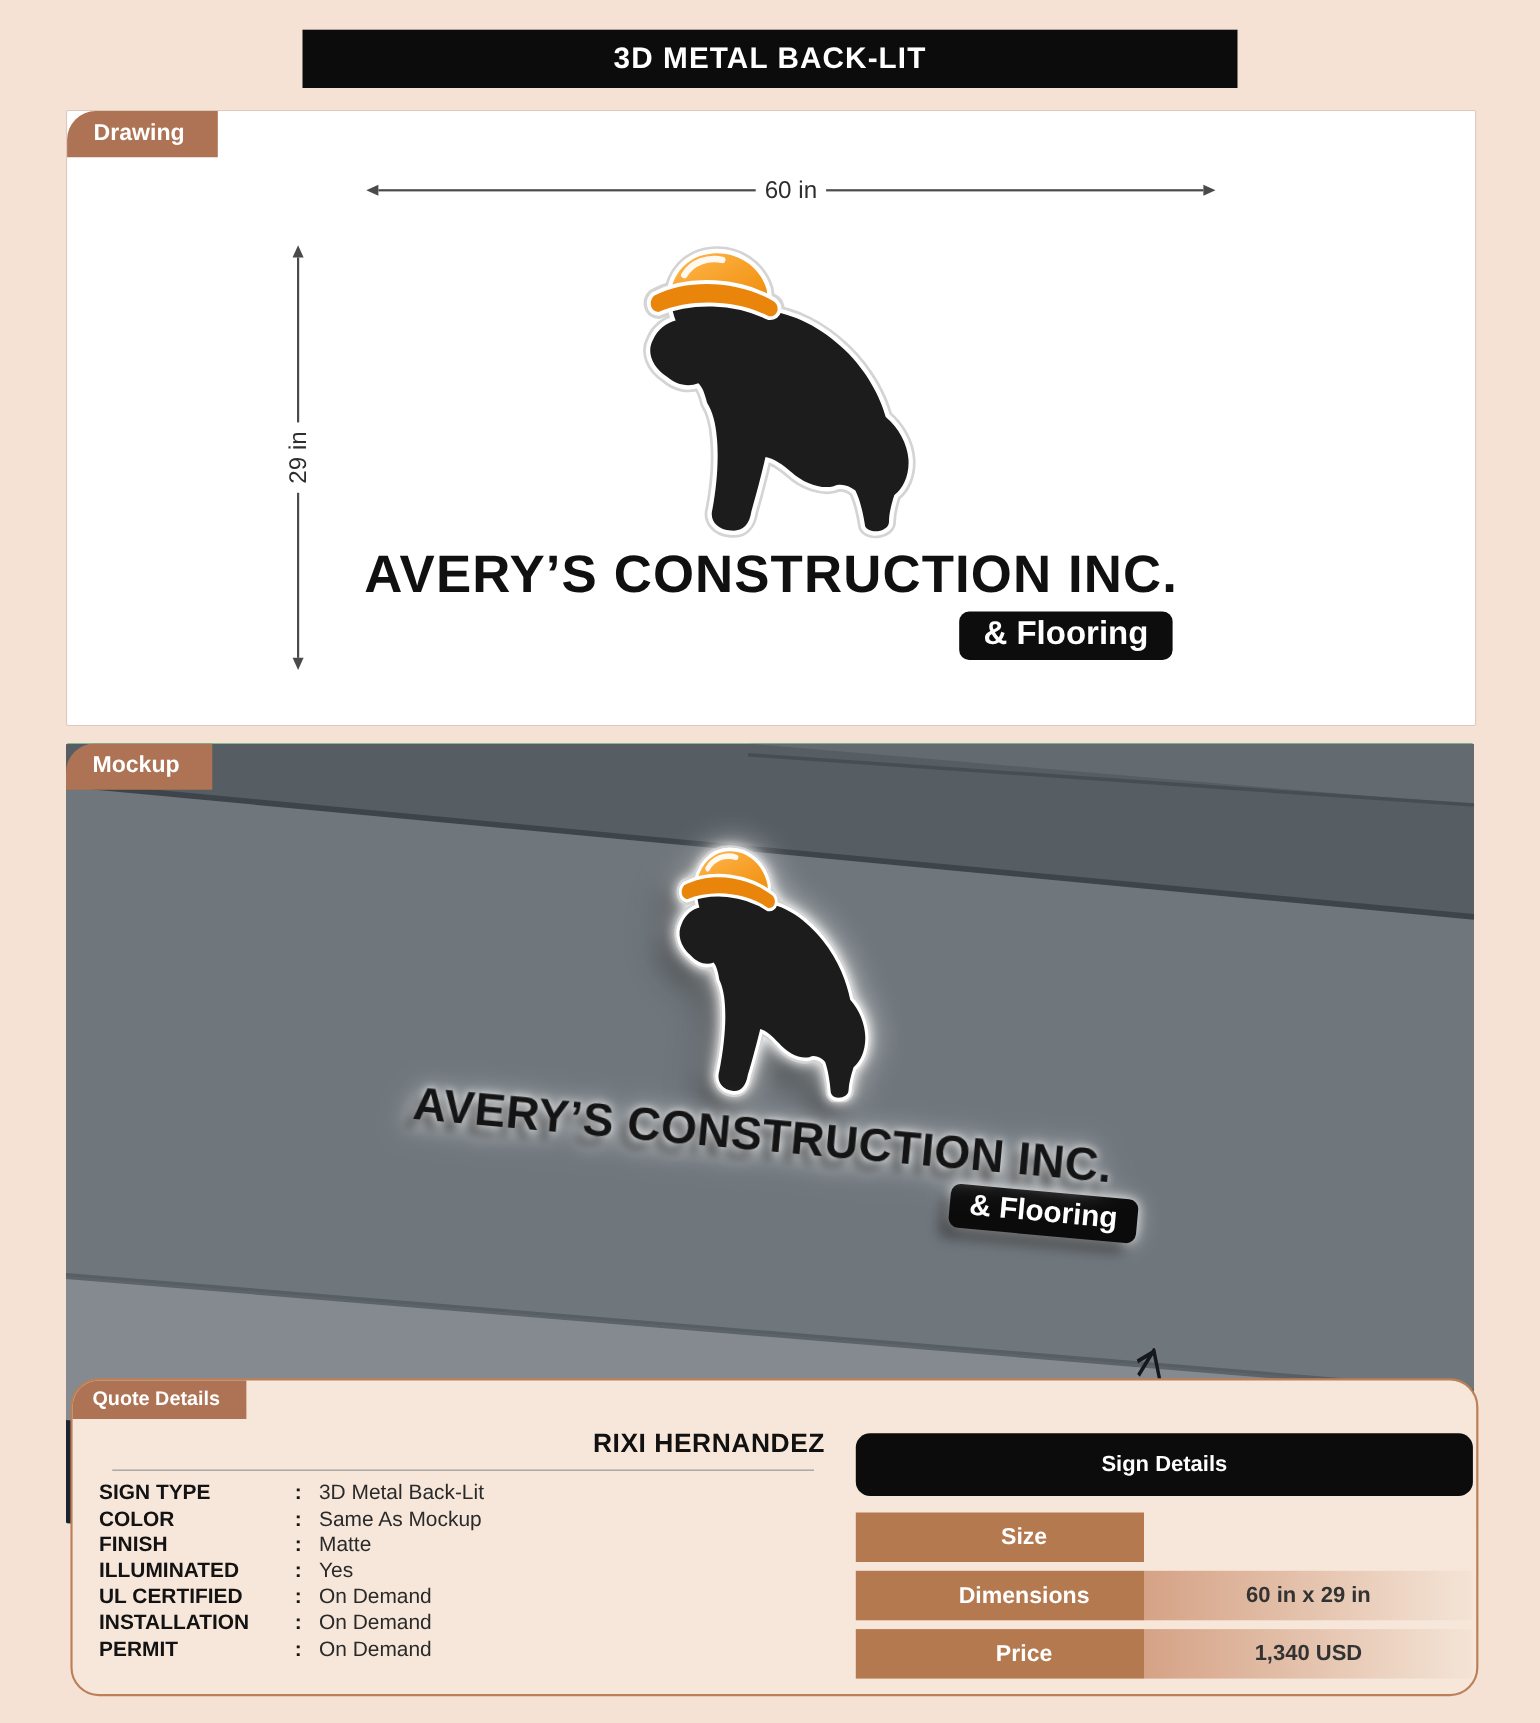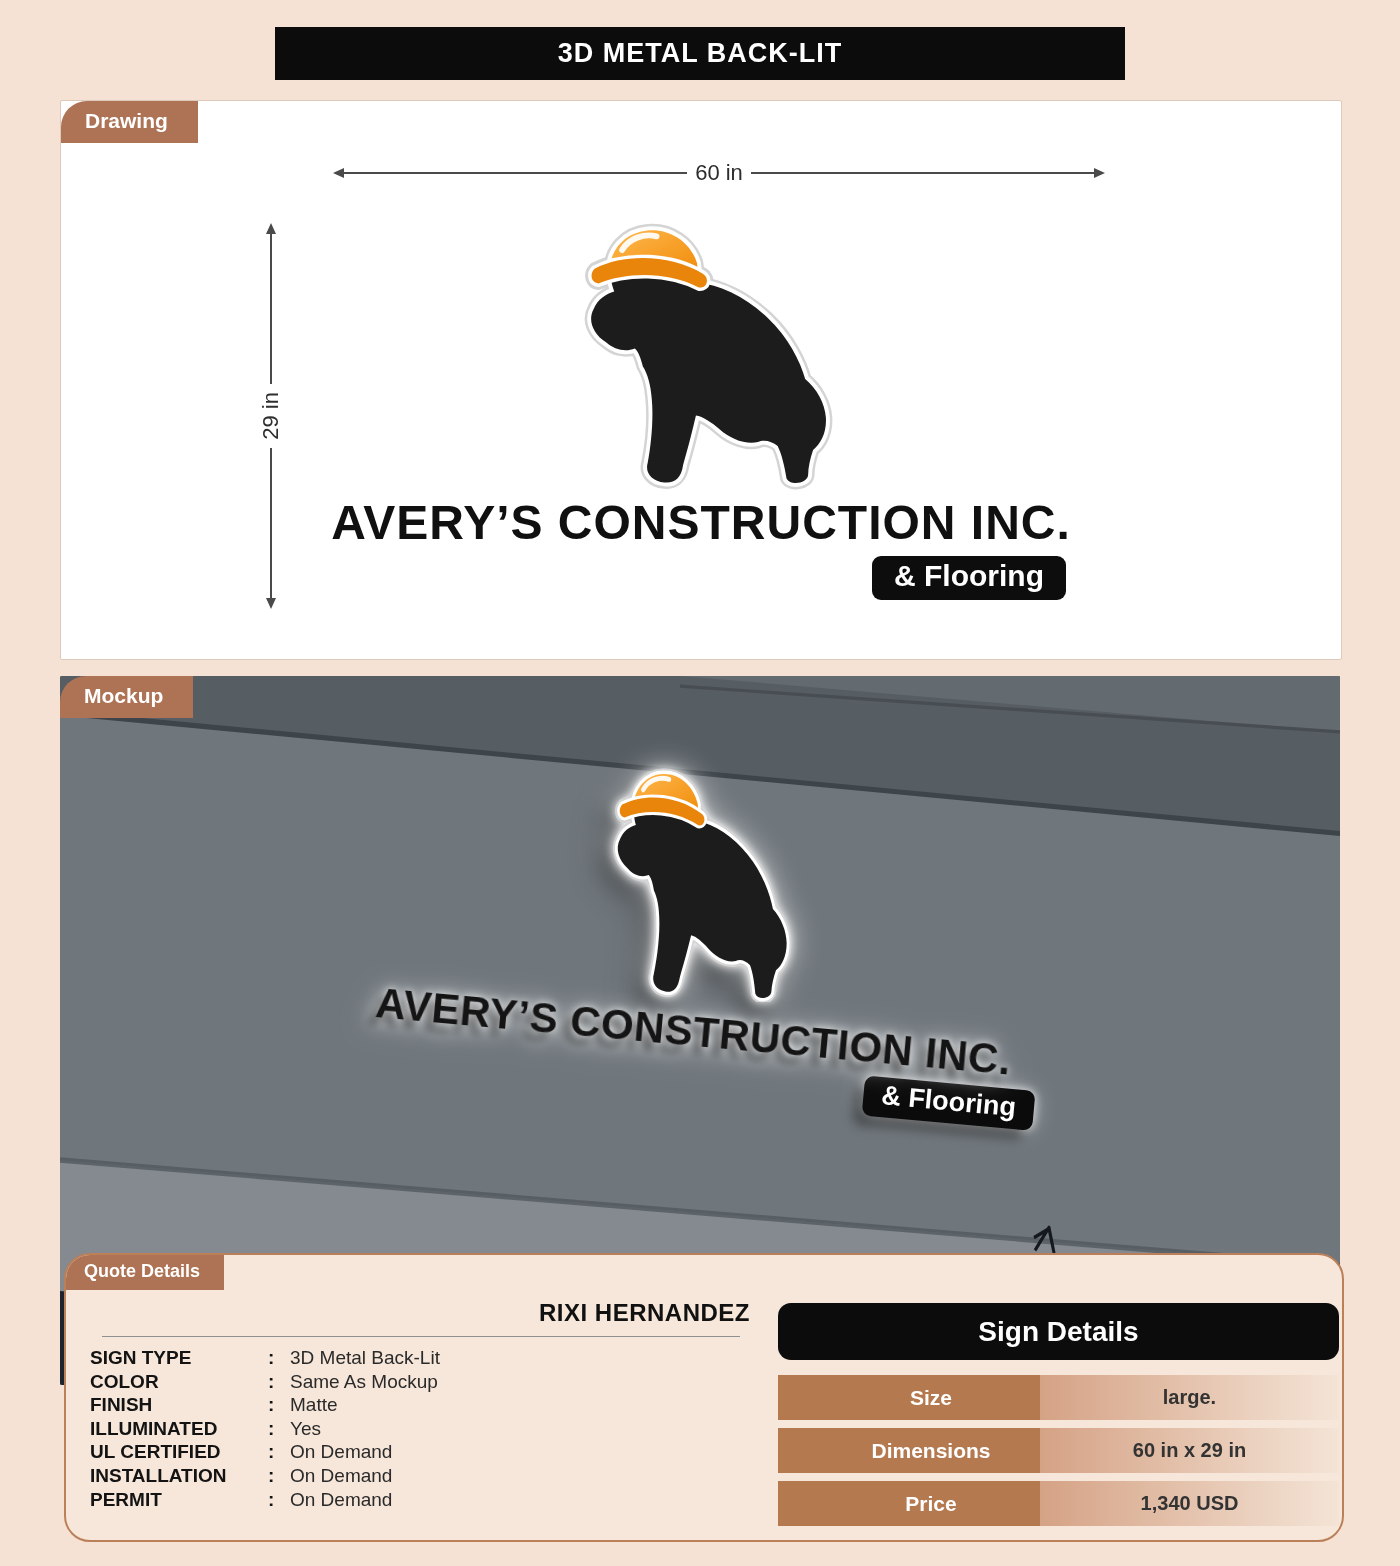--- a/index.html
+++ b/index.html
@@ -111,21 +111,21 @@
   .f-label{font-weight:700;color:#131313;}
   .f-colon{font-weight:700;color:#131313;}
   .f-colon::before{content:":";}
   .f-value{padding-left:6px;color:#2a2a2a;}
 
   
   .sign-details{position:absolute;left:712px;top:48px;width:561px;}
   .sd-header{
     height:57px;background:#0c0c0c;border-radius:13px;color:#fff;
     display:flex;align-items:center;justify-content:center;
-    font-size:28px;font-weight:700;
+    font-size:20px;font-weight:700;
   }
   .sd-rows{margin-top:15px;}
   .sd-row{display:flex;height:45px;margin-bottom:8px;}
   .sd-key{
     width:218px;background:#b57950;color:#fff;font-weight:700;font-size:21px;
     display:flex;align-items:center;justify-content:center;padding-left:44px;
   }
   .sd-val{
     flex:1;background:linear-gradient(90deg,#d5a285,#f4e4d6);
     color:#333;font-weight:700;font-size:20px;
@@ -254,21 +254,20 @@
           <span class="f-value">On Demand</span>
         </div>
     </div>
 
     <div class="sign-details">
       <div class="sd-header">Sign Details</div>
       <div class="sd-rows">
 
           <div class="sd-row">
             <div class="sd-key">Size</div>
-            <div class="sd-val">large.</div>
           </div>
 
           <div class="sd-row">
             <div class="sd-key">Dimensions</div>
             <div class="sd-val">60 in x 29 in</div>
           </div>
 
           <div class="sd-row">
             <div class="sd-key">Price</div>
             <div class="sd-val">1,340 USD</div>

